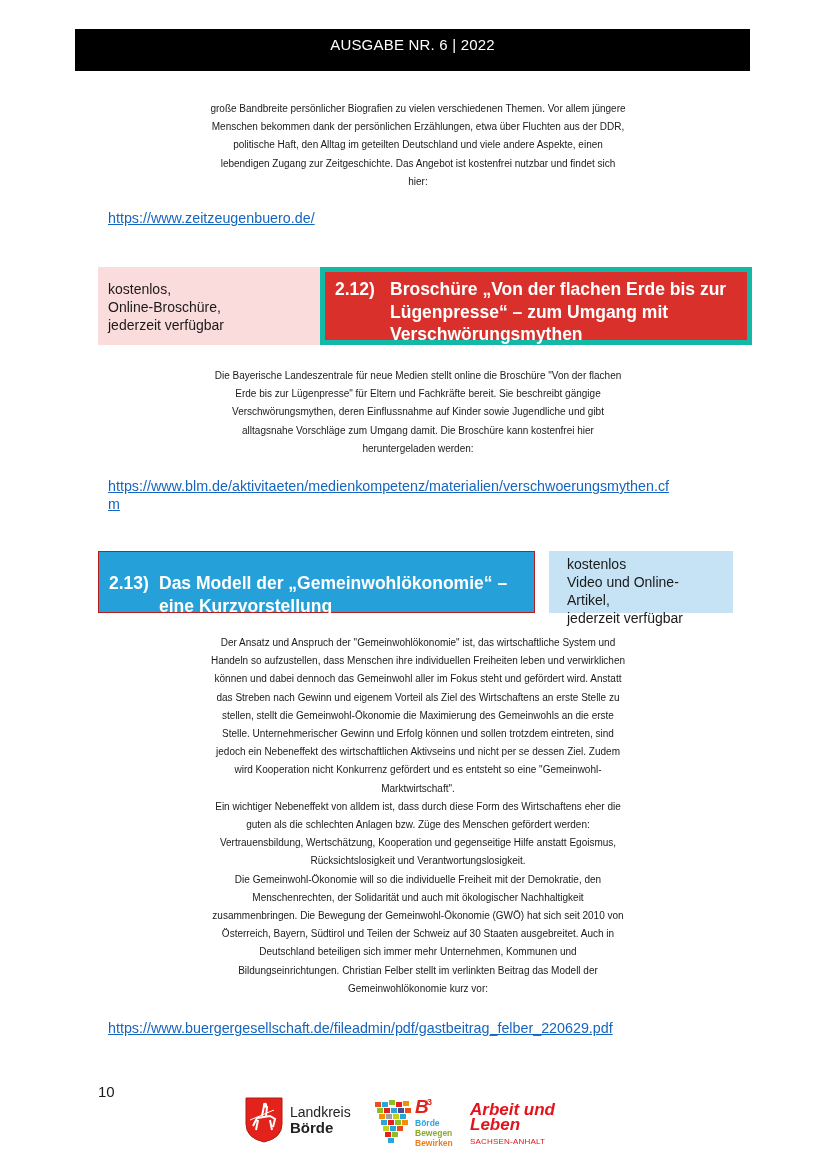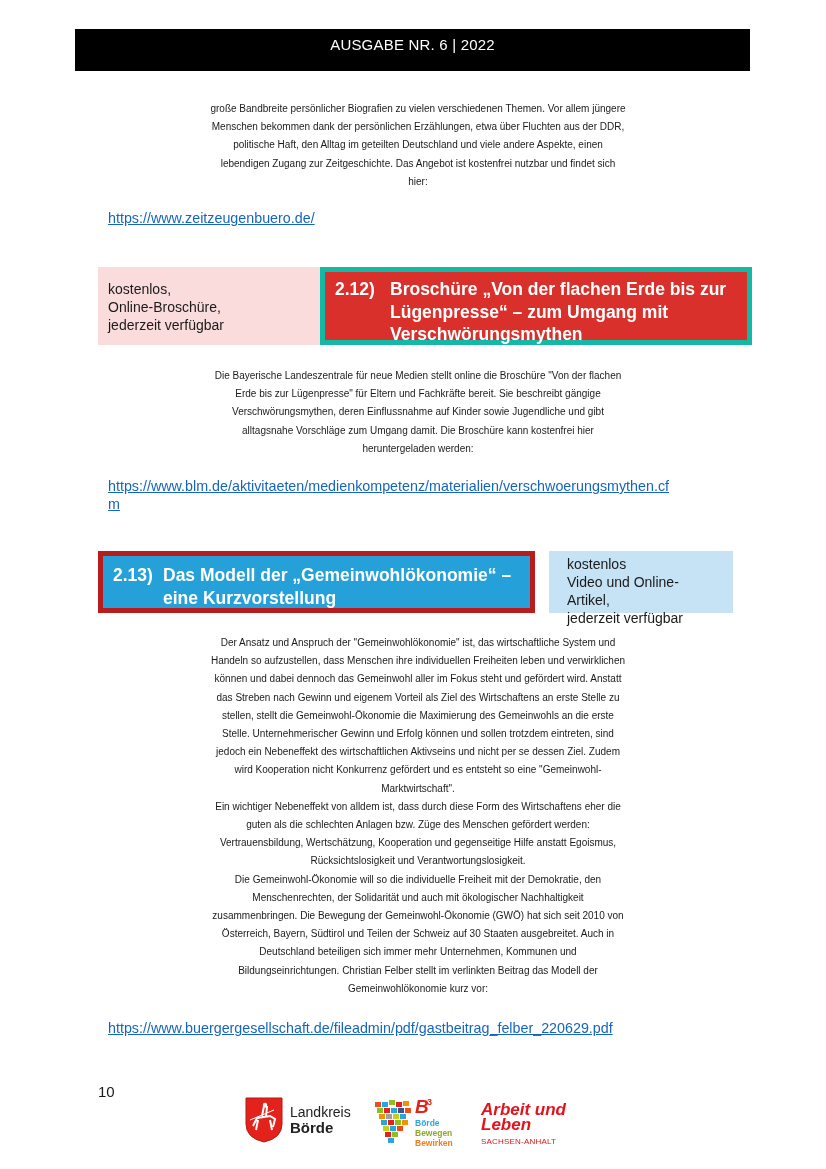--- a/index.html
+++ b/index.html
@@ -15,33 +15,33 @@
     .tag-box { position: absolute; font-size: 14px; line-height: 18px; color: #1a1a1a;
       box-sizing: border-box; }
     .tag-red { left: 98px; top: 267px; width: 248px; height: 78px; background: #fbdcdc;
       padding: 13px 10px; }
     .tag-blue { left: 549px; top: 551px; width: 184px; height: 62px; background: #c6e3f5;
       padding: 4px 18px; }
     .heading-box { position: absolute; color: #fff; font-weight: bold; box-sizing: border-box; }
     .heading-red { left: 320px; top: 267px; width: 432px; height: 78px; background: #d9302b;
       border: 5px solid #14b8a6; padding: 6px 10px; font-size: 17.5px; line-height: 22.5px; }
     .heading-blue { left: 98px; top: 551px; width: 437px; height: 62px; background: #26a0d8;
-      border: 5px solid #b91c1c; padding: 8px 10px; font-size: 17.5px; line-height: 22.5px; }
+      border: 1px solid #b91c1c; padding: 20px 10px; font-size: 17.5px; line-height: 22.5px; }
     .h-row { display: flex; }
     .h-num { flex: 0 0 auto; }
     .h-num.red { width: 55px; }
     .h-num.blue { width: 50px; }
     .h-text { flex: 1; }
     .page-number { position: absolute; left: 98px; top: 1083px; font-size: 15px; color: #1a1a1a; text-align: right; }
     .footer-logos { position: absolute; left: 236px; top: 1096px; height: 55px; width: 350px; }
     .logo-landkreis { position: absolute; left: 8px; top: 0; display: flex; align-items: center; }
     .logo-landkreis .lk-text { margin-left: 6px; font-size: 14px; line-height: 15px; color: #222; }
     .logo-landkreis .lk-text b { display: block; font-size: 15px; }
     .logo-b3 { position: absolute; left: 135px; top: 0; width: 95px; height: 56px; }
-    .logo-aul { position: absolute; left: 245px; top: 6px; }
+    .logo-aul { position: absolute; left: 234px; top: 6px; }
     .aul-title { color: #e3131b; font-weight: bold; font-style: italic; font-size: 17px; line-height: 15px; }
     .aul-sub { color: #e3131b; font-size: 8px; margin-top: 5px; letter-spacing: 0.2px; }
   </style>
 </head>
 <body>
 
 <div class="header-bar">AUSGABE NR. 6 | 2022</div>
 
 <div class="para" style="top:100px;">
   <div>große Bandbreite persönlicher Biografien zu vielen verschiedenen Themen. Vor allem jüngere</div>

